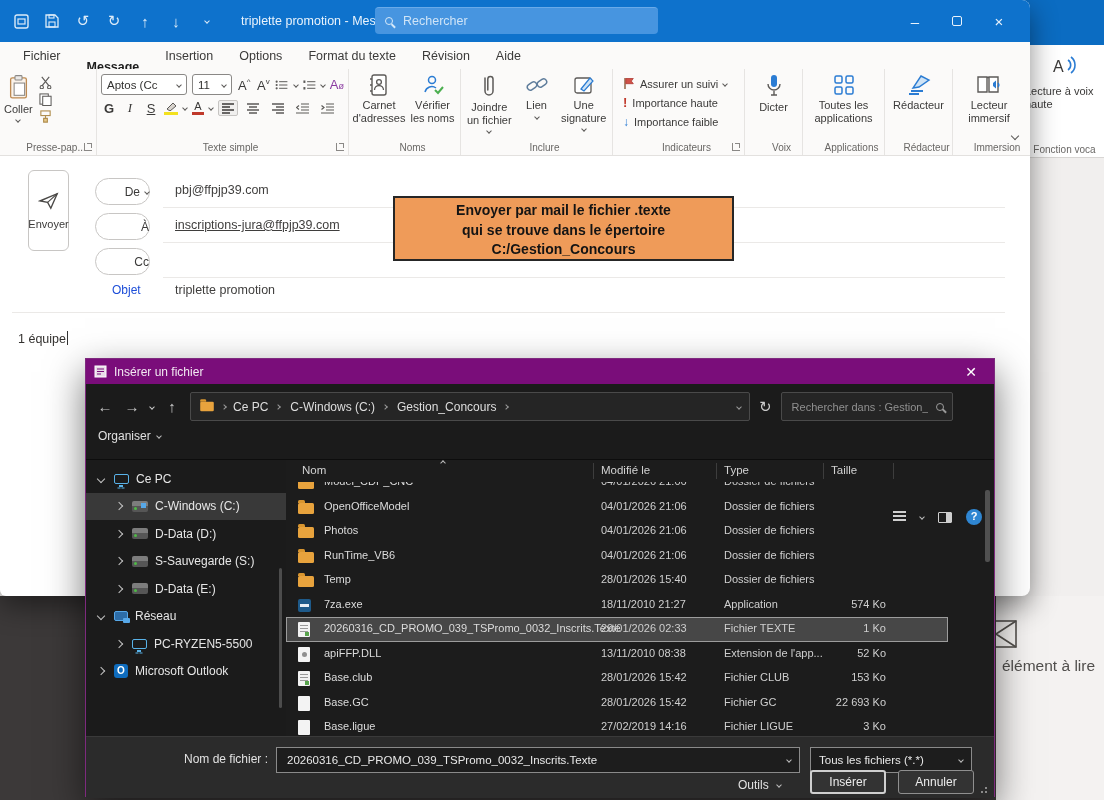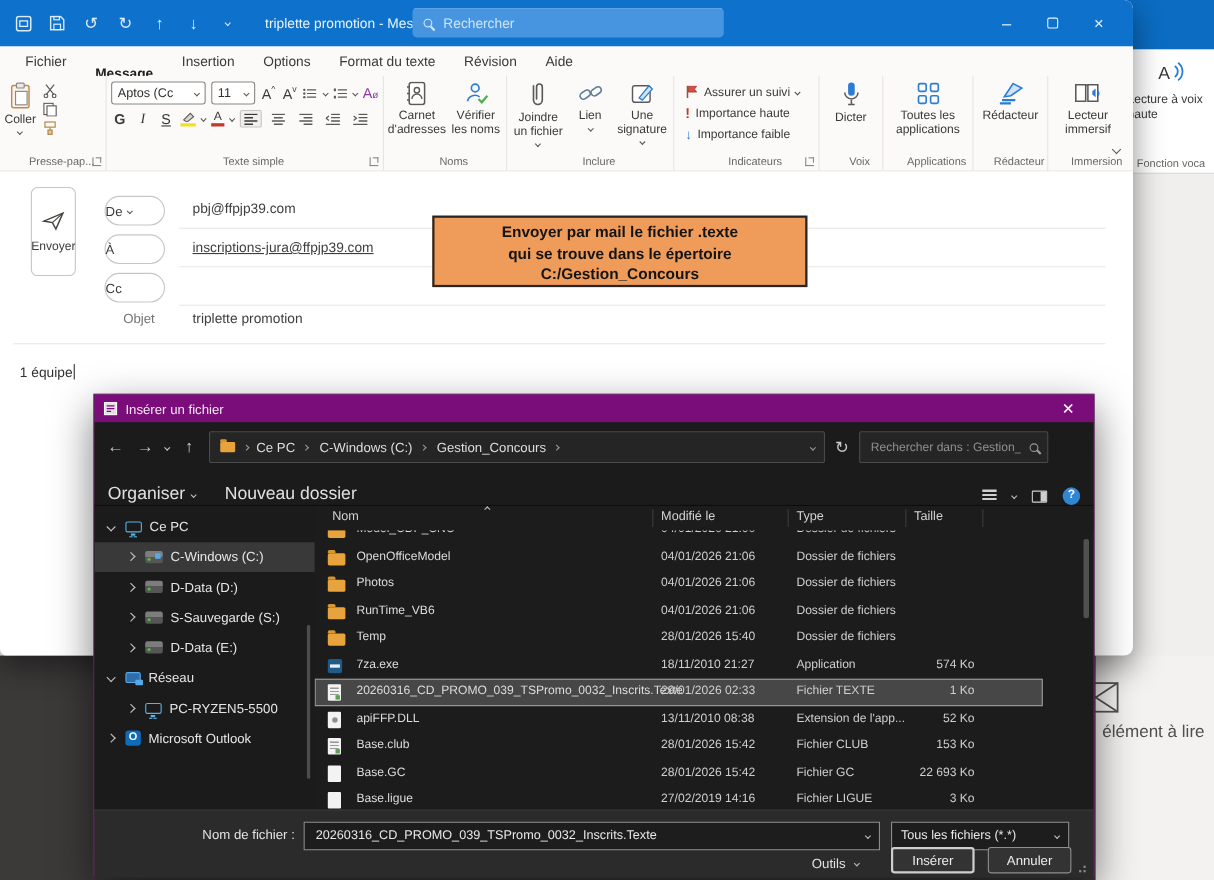--- a/index.html
+++ b/index.html
@@ -57,43 +57,43 @@
   .r1,.r2{display:flex;align-items:center;gap:5px;}
   .r2{margin-top:5px;}
   .fmt{font-size:13px;color:#3b3a39;width:16px;text-align:center;}
   .albox{width:20px;height:16px;display:flex;align-items:center;justify-content:center;border-radius:2px;}
   .albox.sel{border:1px solid #c6c4c2;background:#f0efee;}
   .ribchev{position:absolute;right:12px;bottom:16px;color:#5c5a58;}
 
   
   .msghead{position:relative;height:162px;background:#fff;}
   .sendbtn{position:absolute;left:28px;top:14px;width:41px;height:81px;border:1px solid #c8c6c4;border-radius:6px;display:flex;flex-direction:column;align-items:center;justify-content:center;gap:7px;font-size:11px;color:#3b3a39;background:#fff;}
-  .pill{position:absolute;left:95px;width:55px;height:27px;border:1px solid #c8c6c4;border-radius:14px;display:flex;align-items:center;justify-content:flex-start;font-size:12px;color:#3b3a39;gap:5px;background:#fff;}
+  .pill{position:absolute;left:95px;width:55px;height:27px;border:1px solid #c8c6c4;border-radius:14px;display:flex;align-items:center;justify-content:flex-end;font-size:12px;color:#3b3a39;gap:5px;background:#fff;}
   .hval{position:absolute;left:175px;font-size:12.5px;color:#3f3e3d;}
   .hline{position:absolute;left:163px;right:25px;height:1px;background:#ebe9e7;}
-  .hlbl{position:absolute;left:112px;font-size:12px;color:#737373;}
+  .hlbl{position:absolute;left:112px;font-size:12px;color:#1d4ed8;}
   .note{position:absolute;left:393px;top:40px;width:341px;height:65px;background:var(--orange,#ef9b59);border:2px solid #262626;text-align:center;font-size:14px;font-weight:bold;color:#141414;line-height:19.5px;padding-top:3px;}
   .mbody{position:relative;padding:13px 0 0 18px;font-size:12.5px;color:#33312f;}
   .caret{display:inline-block;width:1px;height:14px;background:#333;vertical-align:-2px;margin-left:1px;}
 
   
   .dialog{position:absolute;left:85px;top:358px;width:910px;height:439px;background:#202020;border:1px solid #7e2a7e;box-shadow:0 14px 36px rgba(0,0,0,.55);}
   .dtitle{height:25px;background:var(--purple,#7a0d7a);display:flex;align-items:center;padding:0 8px;gap:7px;color:#f2e9f2;font-size:12px;}
   .dclose{margin-left:auto;width:30px;text-align:center;font-size:14px;color:#fff;}
   .dnav{height:45px;background:#1b1b1b;display:flex;align-items:center;padding:0 10px;gap:9px;color:#b9b9b9;}
   .navarr{font-size:15px;width:18px;text-align:center;color:#c9c9c9;}
   .abar{display:flex;align-items:center;gap:7px;width:560px;height:29px;background:#252525;border:1px solid #4a4a4a;border-radius:2px;padding:0 8px;color:#dedede;font-size:12px;}
   .crumbs{display:flex;align-items:center;gap:2px;flex:1;overflow:hidden;white-space:nowrap;}
   .crumb-seg{display:inline-flex;align-items:center;gap:8px;margin-right:8px;color:#dedede;}
   .crumb-seg .cv{color:#9a9a9a;}
   .refresh{font-size:15px;color:#c9c9c9;}
   .dsearch{display:flex;align-items:center;width:172px;height:29px;background:#252525;border:1px solid #4a4a4a;border-radius:2px;padding:0 8px;gap:6px;}
   .dsearch input{flex:1;min-width:0;background:transparent;border:none;outline:none;font-size:11px;color:#9a9a9a;}
   .dsearch input::placeholder{color:#909090;}
-  .dcmd{height:31px;background:#1b1b1b;display:flex;align-items:flex-end;padding:0 12px;gap:26px;font-size:16px;color:#e0e0e0;border-bottom:1px solid #0d0d0d;}
+  .dcmd{height:31px;background:#1b1b1b;display:flex;align-items:flex-start;padding:0 12px;gap:26px;font-size:12px;color:#e0e0e0;border-bottom:1px solid #0d0d0d;flex-direction:column;}
   .cmditem{display:flex;align-items:center;gap:6px;}
   .dcmd .right{margin-left:auto;display:flex;align-items:center;gap:14px;}
   .dbody{display:flex;height:276px;background:#1c1c1c;}
   .dside{position:relative;width:200px;background:#1b1b1b;flex:none;padding-top:5px;}
   .sb-item{display:flex;align-items:center;height:27.5px;color:#e6e6e6;font-size:12px;gap:7px;}
   .sb-item.lvl0{padding-left:12px;}
   .sb-item.lvl1{padding-left:30px;}
   .sb-item.selected{background:#393939;}
   .sb-item .cv{color:#c2c2c2;margin-right:3px;}
   .sbscroll{position:absolute;right:4px;top:108px;width:3px;height:140px;background:#4c4c4c;border-radius:2px;}

